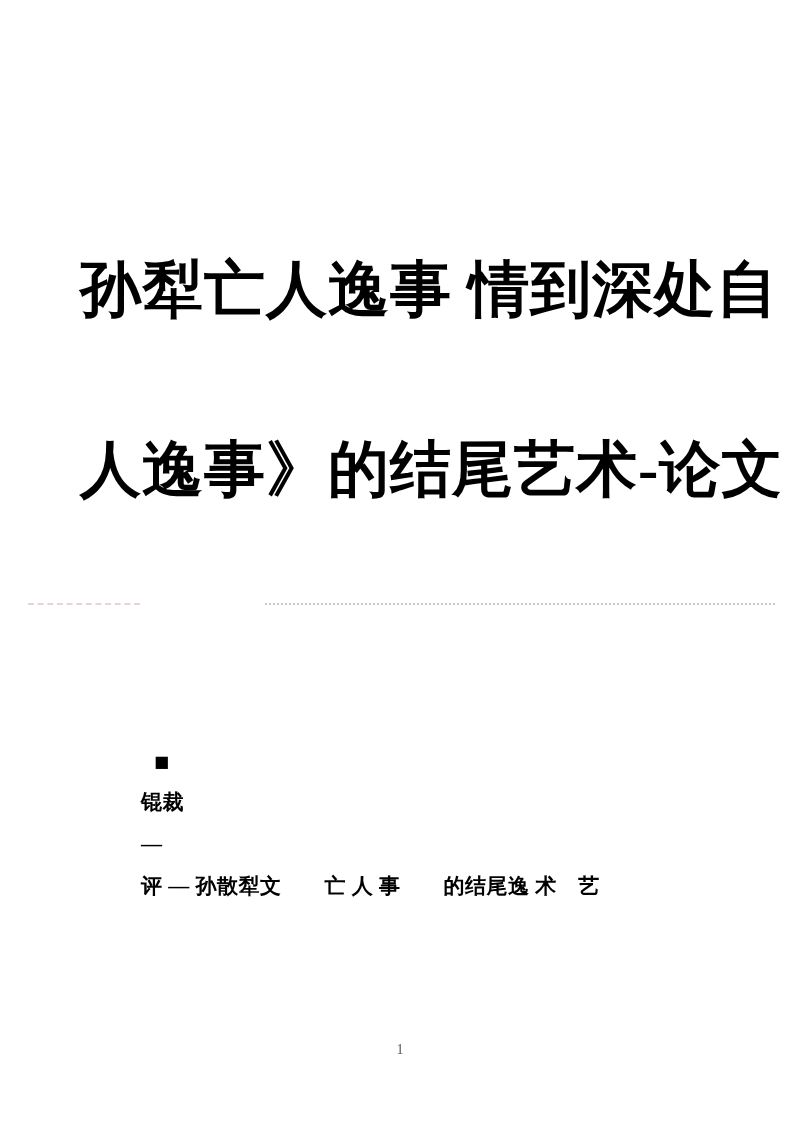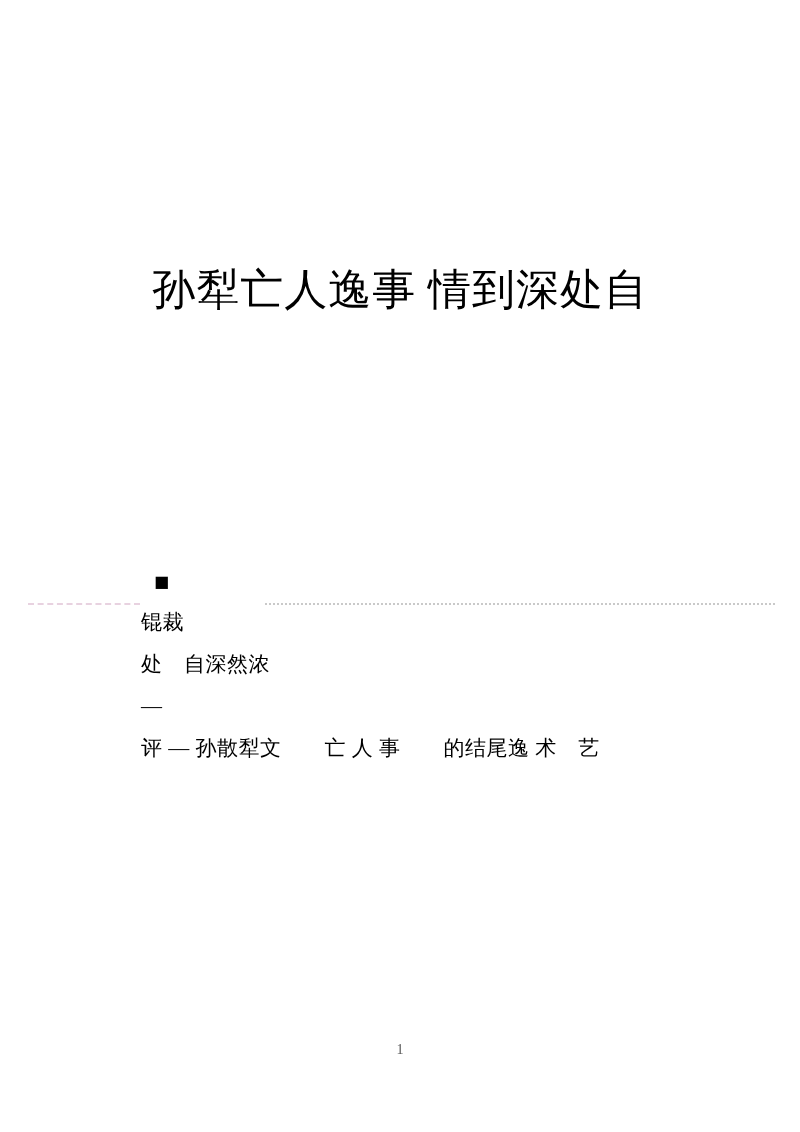--- a/index.html
+++ b/index.html
@@ -7,40 +7,40 @@
     position:relative;
     width:800px;height:1132px;
     background:#ffffff;
     font-family:"Liberation Serif","DejaVu Serif",serif;
     color:#000;
     overflow:hidden;
   }
   .doc-title{
     margin:140px auto 0;
     width:640px;
-    text-align:center;
-    font-size:43px;
-    font-weight:normal;
+    text-align:right;
+    font-size:61px;
+    font-weight:bold;
     line-height:60px;
     letter-spacing:1px;
     white-space:pre;
   }
   .body-block{
     margin-top:119px;
     padding-left:126px;
     padding-right:60px;
     font-size:21px;
   }
   .body-line{
     height:42px;
     line-height:42px;
     white-space:pre;
     letter-spacing:0.5px;
   }
-  .ind{padding-left:15px;}
+  .ind{padding-left:15px;font-weight:bold;}
   .bullet-row{height:42px;line-height:42px;padding-left:28px;}
   .sq-bullet{
     font-size:16px;
     line-height:42px;
     font-family:"DejaVu Sans",sans-serif;
   }
   .divider{
     position:absolute;
     left:0;top:603px;
     width:800px;height:2px;
@@ -64,26 +64,26 @@
     color:#555;
   }
 </style>
 </head>
 <body>
 
 <div class="page">
 
   <div class="doc-title">
     <div>孙犁亡人逸事 情到深处自</div>
+    <div>人逸事》的结尾艺术-论文</div>
   </div>
 
   <div class="body-block">
     <div class="bullet-row"><span class="sq-bullet">■</span></div>
     <div class="body-line ind">锟裁</div>
-    <div class="body-line ind">处　自深然浓</div>
     <div class="body-line ind">—</div>
     <div class="body-line ind">评 — 孙散犁文　　亡 人 事　　的结尾逸 术　艺</div>
 
   </div>
 
   <div class="divider">
     <span class="seg-left"></span>
     <span class="seg-right"></span>
   </div>
 

